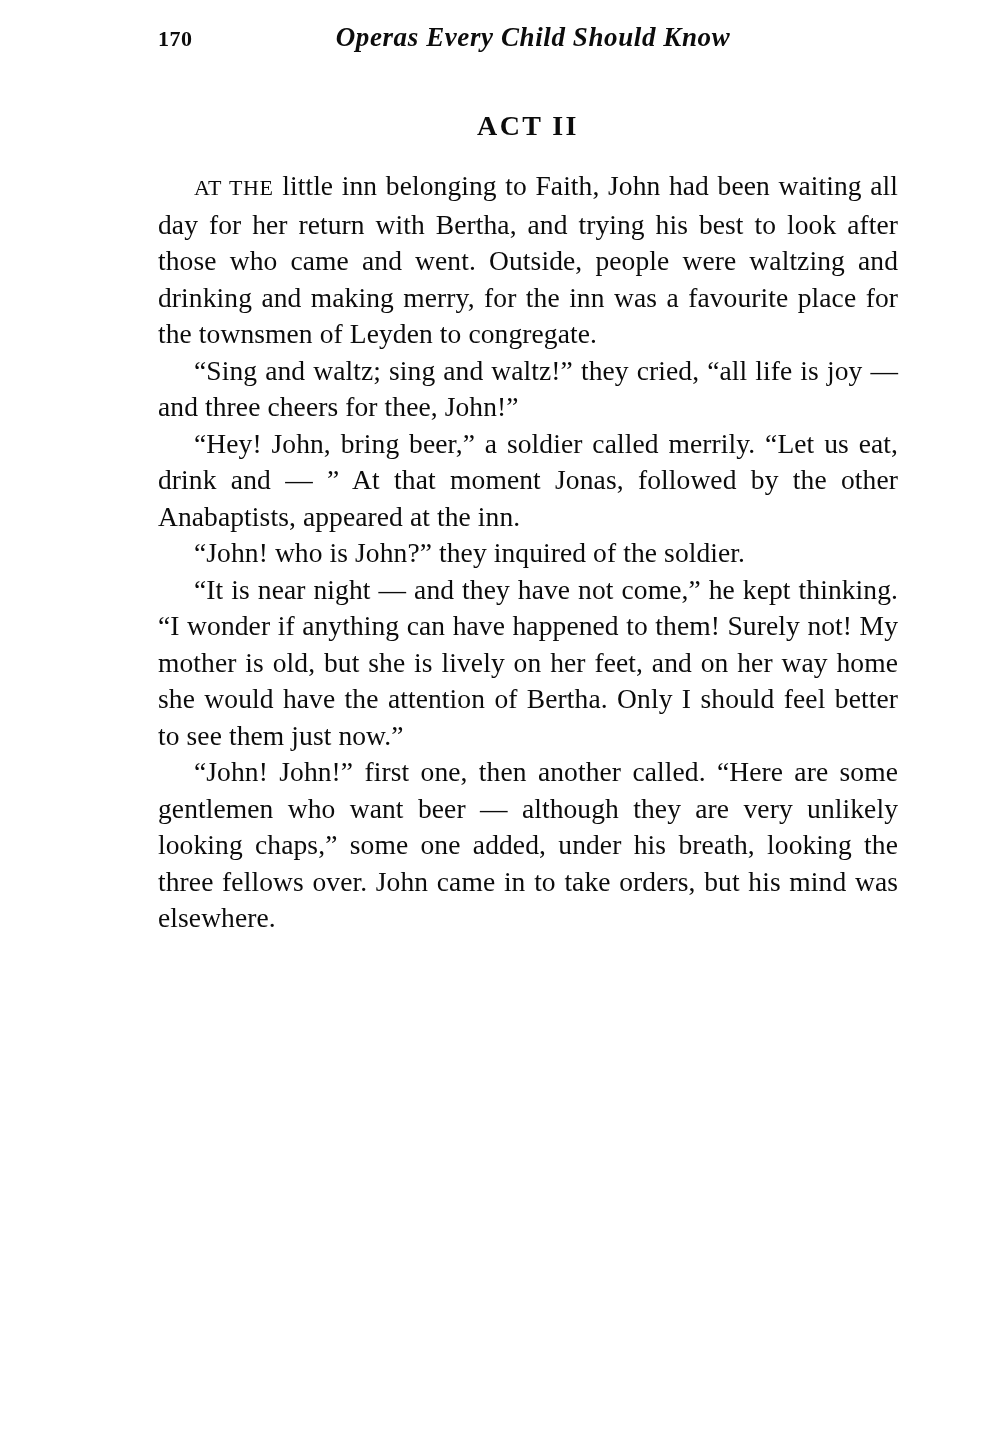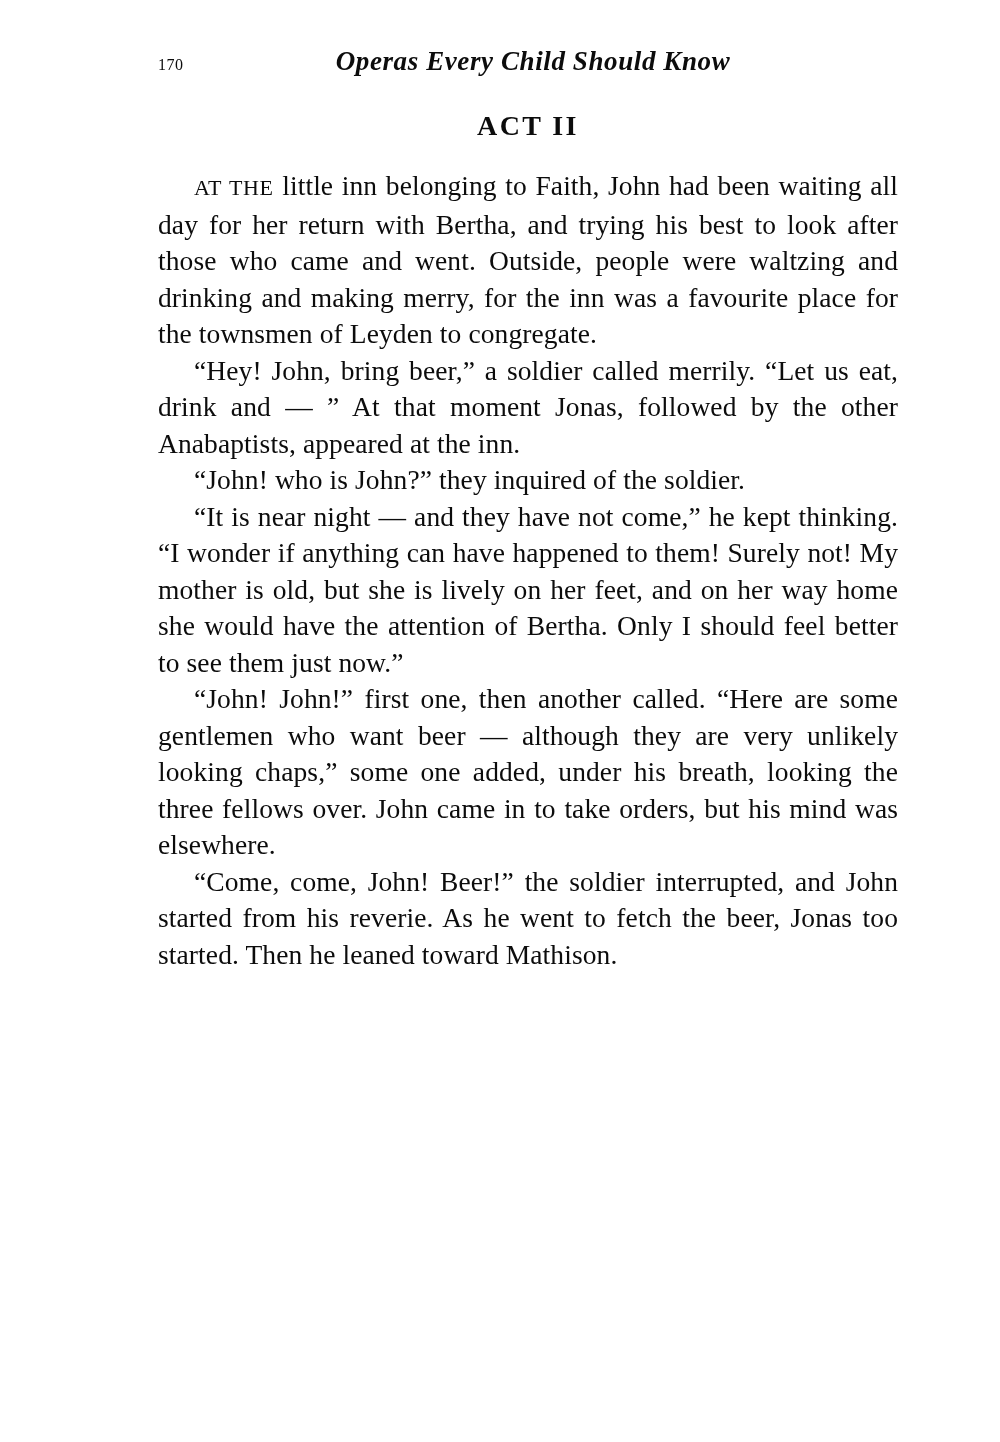--- a/index.html
+++ b/index.html
@@ -25,36 +25,35 @@
   .running-head {
     position: absolute;
     top: 22px;
     left: 158px;
     width: 740px;
     height: 40px;
     display: flex;
     align-items: baseline;
   }
   .folio {
-    font-size: 16px;
-    font-weight: 400;
+    font-size: 22px;
+    font-weight: 700;
     letter-spacing: 0.5px;
     font-variant-numeric: oldstyle-nums;
     width: 120px;
   }
   .head-title {
     font-size: 27px;
     font-style: italic;
     font-weight: 700;
     letter-spacing: 0.6px;
     flex: 1;
     text-align: center;
     padding-right: 110px;
     white-space: nowrap;
-    margin-top: 24px;
   }
   .body-col {
     position: absolute;
     top: 82px;
     left: 158px;
     width: 740px;
   }
   p.para {
     margin: 0;
     font-size: 27.5px;
@@ -91,26 +90,26 @@
     <span class="head-title">Operas Every Child Should Know</span>
   </div>
 
   <div class="body-col">
 
 
     <div class="act-heading">ACT II</div>
 
     <p class="para indent"><span class="sc-word">AT THE</span> <span>little inn belonging to Faith, John had been waiting all day for her return with Bertha, and trying his best to look after those who came and went.   Outside, people were waltzing and drinking and making merry, for the inn was a favourite place for the townsmen of Leyden to congregate.</span></p>
 
+    <p class="para indent">“Sing and waltz; sing and waltz!” they cried, “all life is joy — and three cheers for thee, John!”</p>
 
     <p class="para indent">“Hey!  John, bring beer,” a soldier called merrily. “Let us eat, drink and — ”  At that moment Jonas, followed by the other Anabaptists, appeared at the inn.</p>
 
     <p class="para indent">“John! who is John?” they inquired of the soldier.</p>
 
     <p class="para indent">“It is near night — and they have not come,” he kept thinking.   “I wonder if anything can have happened to them!  Surely not!  My mother is old, but she is lively on her feet, and on her way home she would have the attention of Bertha.    Only I should feel better to see them just now.”</p>
 
     <p class="para indent">“John!  John!” first one, then another called.   “Here are some gentlemen who want beer — although they are very unlikely looking chaps,” some one added, under his breath, looking the three fellows over.   John came in to take orders, but his mind was elsewhere.</p>
 
-    <p class="para indent">“Come, come, John!  Beer!” the soldier interrupted, and John started from his reverie.   As he went to fetch the beer, Jonas too started.   Then he leaned toward Mathison.</p>
 
 
   </div>
 </div>
 
 </body></html>

